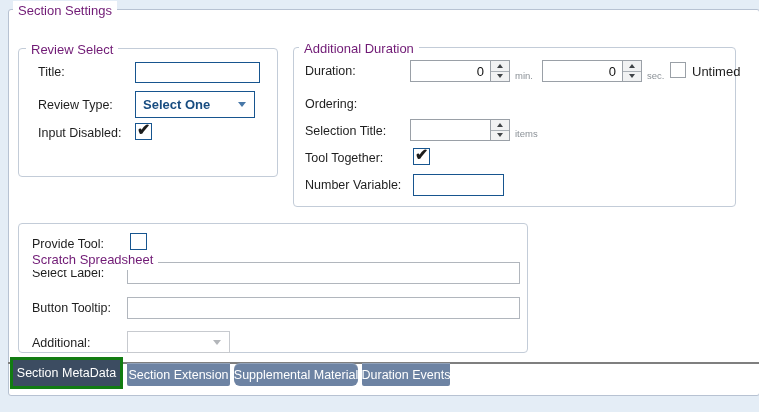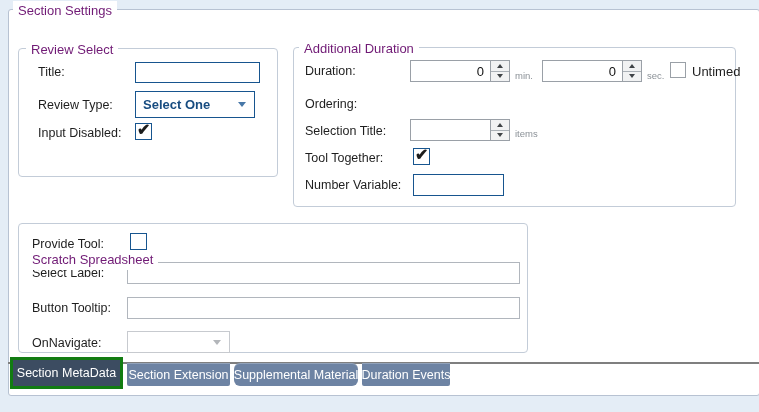--- a/index.html
+++ b/index.html
@@ -260,21 +260,21 @@
 
   <div class="lbl" style="left:32px; top:237px;">Provide Tool:</div>
   <div class="cb" style="left:130px; top:233px;"></div>
 
   <div class="lbl" style="left:32px; top:266px;">Select Label:</div>
   <input class="tb gray" style="left: 127px; top: 262px; width: 393px; height: 22px;" value="">
 
   <div class="lbl" style="left:32px; top:301px;">Button Tooltip:</div>
   <input class="tb gray" style="left: 127px; top: 297px; width: 393px; height: 22px;" value="">
 
-  <div class="lbl" style="left:32px; top:336px;">OnNavigate:</div>
+  <div class="lbl" style="left:32px; top:336px;">Additional:</div>
   <div class="dd disabled" style="left:127px; top:331px; width:103px; height:22px;">
     <span class="dd-text"></span>
     <span class="arrow"></span>
   </div>
 
   <div id="tab-strip-line"></div>
 
   <div class="tab active" style="left:10px; width:113px;">
     <span>Section MetaData</span>
   </div>

